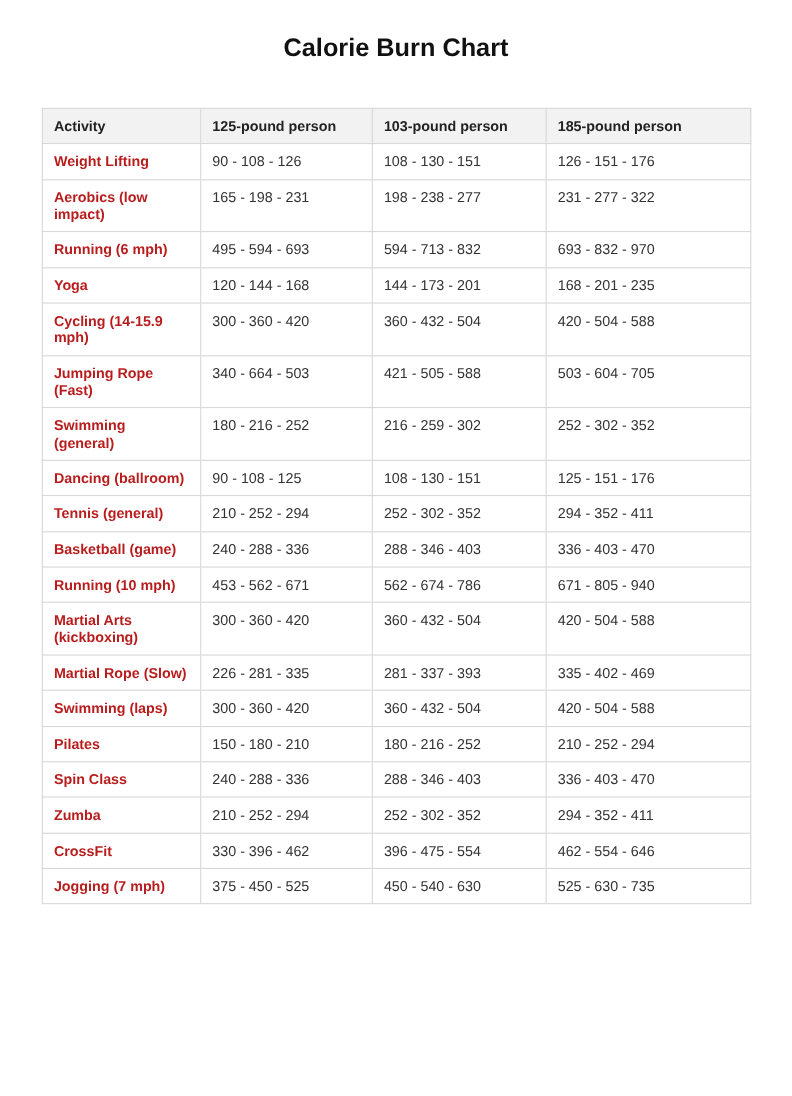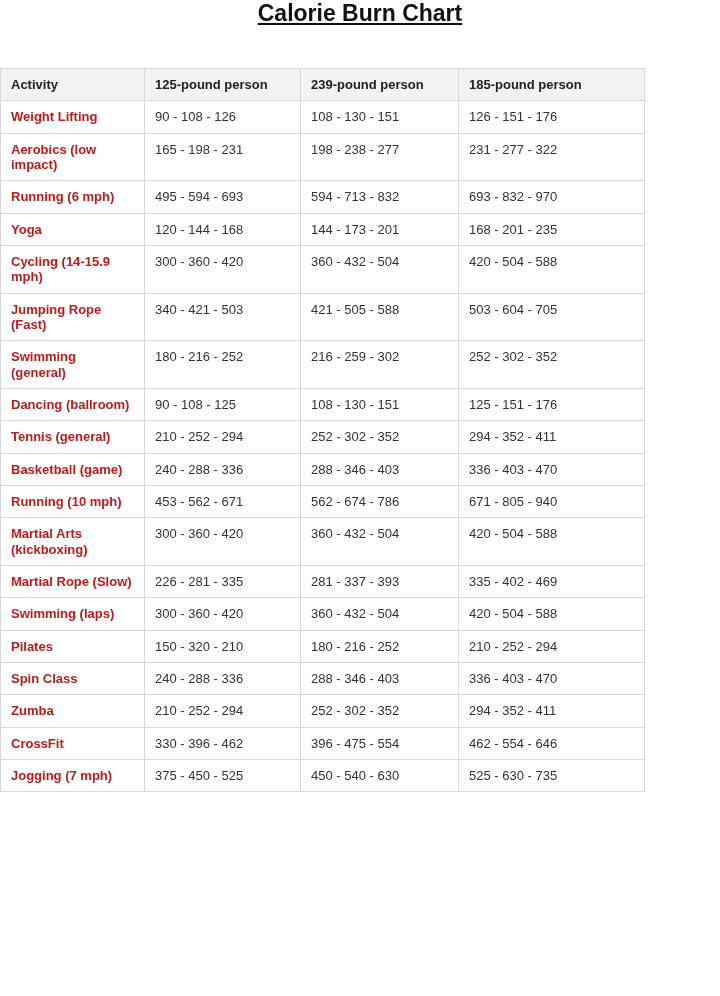--- a/index.html
+++ b/index.html
@@ -12,29 +12,30 @@
     overflow: hidden;
   }
   .page {
     width: 720px;
     height: 996px;
     background: #ffffff;
     box-sizing: border-box;
   }
   .title {
     margin: 0;
+    padding-top: 30px;
     text-align: center;
     font-size: 23px;
     font-weight: 700;
     color: #111111;
-    text-decoration: underline;
   }
   table.calorie-table {
     border-collapse: collapse;
     table-layout: fixed;
+    margin-left: 38px;
     margin-top: 41px;
     width: 644px;
   }
   table.calorie-table th,
   table.calorie-table td {
     border: 1px solid #d8d8d8;
     padding: 8px 10px;
     font-size: 13px;
     line-height: 1.18;
     text-align: left;
@@ -69,21 +70,21 @@
     <colgroup>
       <col class="c-activity">
       <col class="c-125">
       <col class="c-155">
       <col class="c-185">
     </colgroup>
     <thead>
       <tr id="header-row">
           <th>Activity</th>
           <th>125-pound person</th>
-          <th>239-pound person</th>
+          <th>103-pound person</th>
           <th>185-pound person</th>
         </tr>
     </thead>
     <tbody id="table-body">
         <tr>
           <td class="activity">Weight Lifting</td>
           <td>90 - 108 - 126</td>
           <td>108 - 130 - 151</td>
           <td>126 - 151 - 176</td>
         </tr>
@@ -106,21 +107,21 @@
           <td>168 - 201 - 235</td>
         </tr>
         <tr>
           <td class="activity">Cycling (14-15.9 mph)</td>
           <td>300 - 360 - 420</td>
           <td>360 - 432 - 504</td>
           <td>420 - 504 - 588</td>
         </tr>
         <tr>
           <td class="activity">Jumping Rope (Fast)</td>
-          <td>340 - 421 - 503</td>
+          <td>340 - 664 - 503</td>
           <td>421 - 505 - 588</td>
           <td>503 - 604 - 705</td>
         </tr>
         <tr>
           <td class="activity">Swimming (general)</td>
           <td>180 - 216 - 252</td>
           <td>216 - 259 - 302</td>
           <td>252 - 302 - 352</td>
         </tr>
         <tr>
@@ -160,21 +161,21 @@
           <td>335 - 402 - 469</td>
         </tr>
         <tr>
           <td class="activity">Swimming (laps)</td>
           <td>300 - 360 - 420</td>
           <td>360 - 432 - 504</td>
           <td>420 - 504 - 588</td>
         </tr>
         <tr>
           <td class="activity">Pilates</td>
-          <td>150 - 320 - 210</td>
+          <td>150 - 180 - 210</td>
           <td>180 - 216 - 252</td>
           <td>210 - 252 - 294</td>
         </tr>
         <tr>
           <td class="activity">Spin Class</td>
           <td>240 - 288 - 336</td>
           <td>288 - 346 - 403</td>
           <td>336 - 403 - 470</td>
         </tr>
         <tr>

